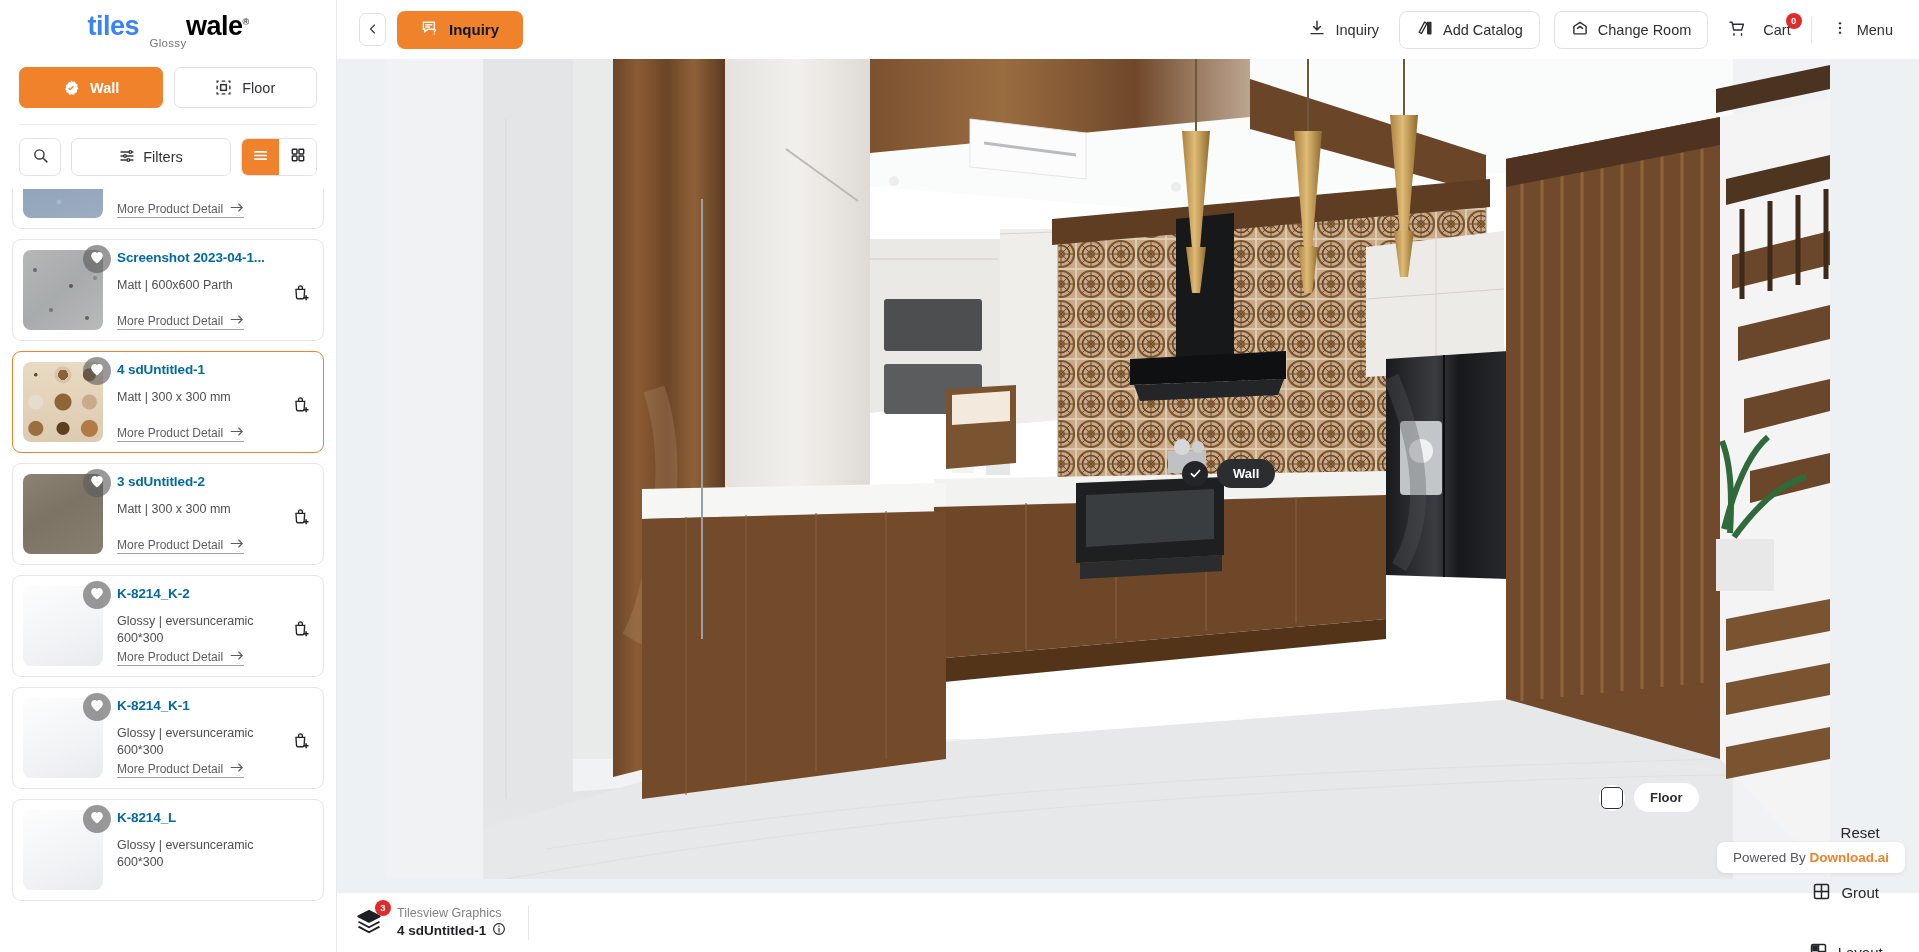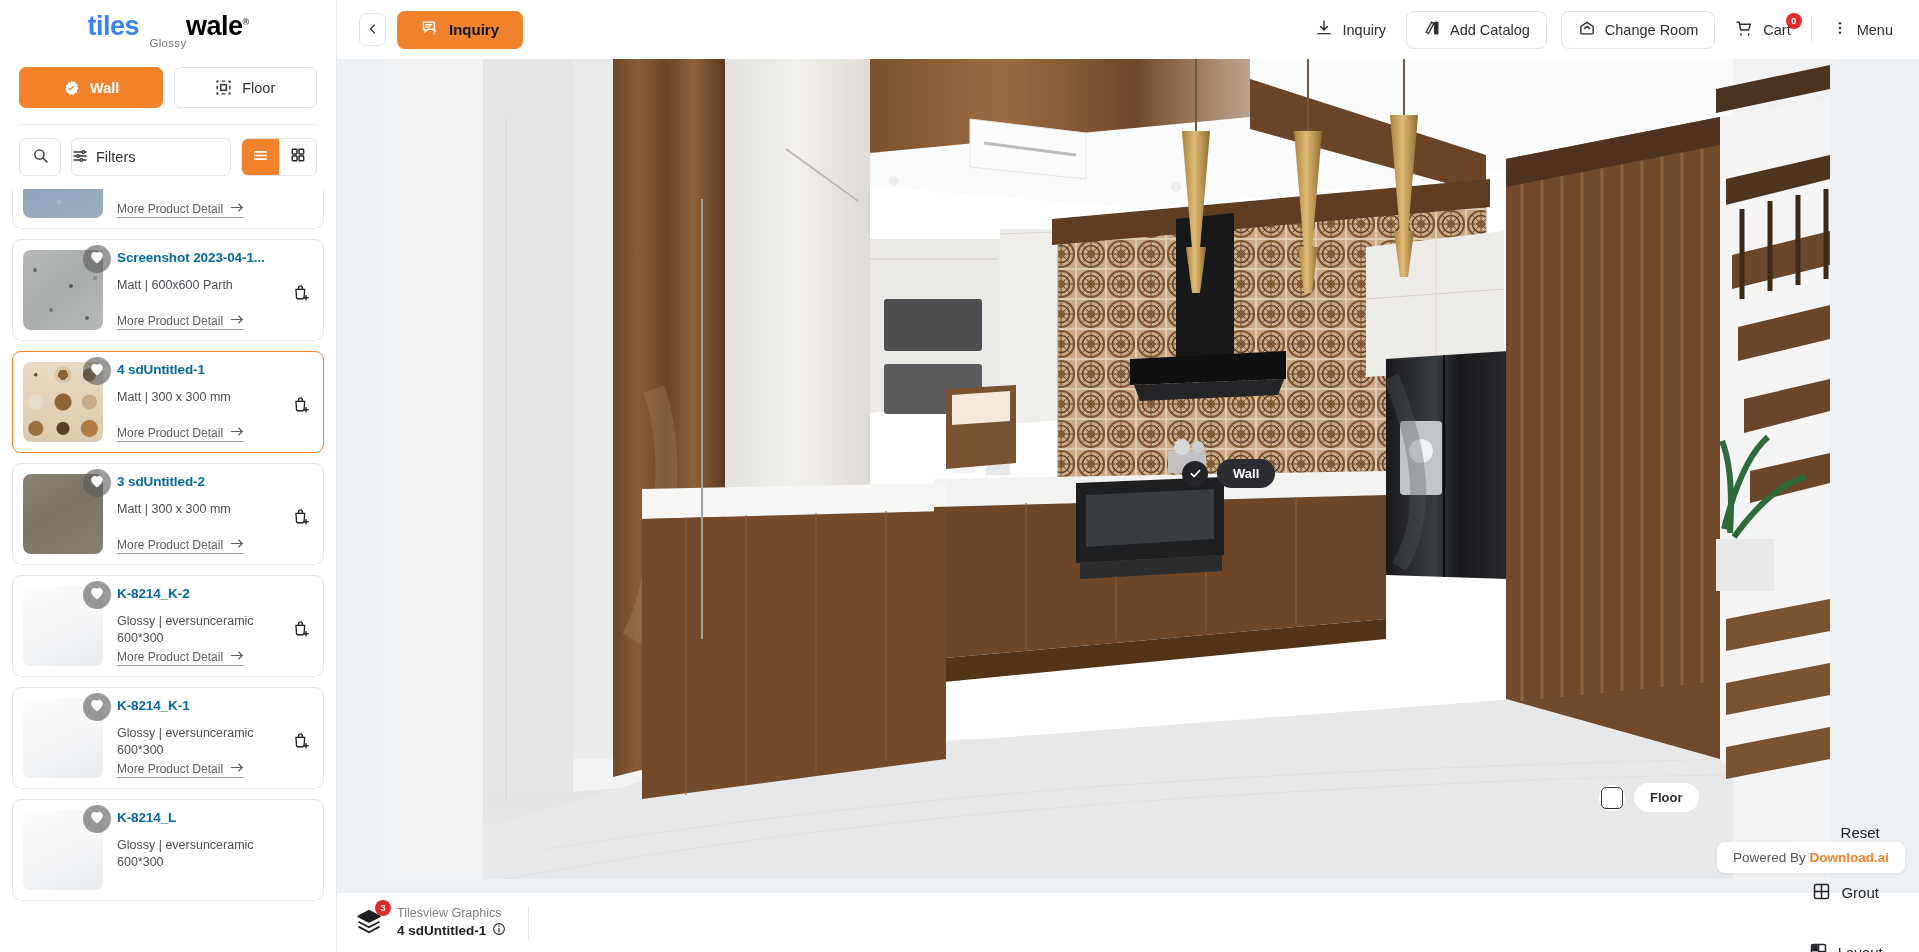--- a/index.html
+++ b/index.html
@@ -35,21 +35,21 @@
 
   .divider { height:1px; background:#e9ebed; margin:16px 19px 0 19px; }
 
   .tools-row { display:flex; gap:10px; padding: 13px 19px 13px 19px; align-items:center; }
   .tool-sq {
     width:42px; height:38px; border:1px solid #e0e2e5; border-radius:7px; background:#fff;
     display:flex; align-items:center; justify-content:center; cursor:pointer;
   }
   .filters-btn {
     flex:1; height:38px; border:1px solid #e0e2e5; border-radius:7px; background:#fff;
-    display:flex; align-items:center; gap:8px;
+    display:flex; align-items:center; justify-content:center; gap:8px;
     font-size:14.5px; color:#313235; cursor:pointer;
   }
   .view-toggle { display:flex; border:1px solid #e0e2e5; border-radius:7px; overflow:hidden; height:38px; }
   .view-btn { width:37px; display:flex; align-items:center; justify-content:center; cursor:pointer; background:#fff; }
   .view-btn.active { background:#f0822b; }
 
   .product-list { flex:1; overflow:hidden; padding: 0 12px; position:relative; }
   .product-card {
     border:1px solid #e4e6e9; border-radius:9px; background:#fff;
     display:flex; padding:10px; margin-bottom:10px; position:relative; cursor:pointer;
@@ -117,21 +117,21 @@
   }
   .top-right { margin-left:auto; display:flex; align-items:center; gap:14px; }
   .tb-plain {
     display:flex; align-items:center; gap:9px; font-size:14.5px; color:#2c2e31;
     padding:0 6px; height:38px; cursor:pointer;
   }
   .tb-box {
     display:flex; align-items:center; gap:9px; font-size:14.5px; color:#2c2e31;
     height:38px; padding:0 16px; border:1px solid #e0e2e5; border-radius:8px; background:#fff; cursor:pointer;
   }
-  .cart-wrap { position:relative; display:flex; align-items:center; gap:9px; font-size:14.5px;
+  .cart-wrap { position:relative; display:flex; align-items:center; gap:16px; font-size:14.5px;
     color:#2c2e31; height:38px; padding:0 6px; cursor:pointer; }
   .cart-badge {
     position:absolute; top:2px; right:-5px; background:#e02b2b; color:#fff; font-size:9.5px;
     width:16px; height:16px; border-radius:50%; display:flex; align-items:center; justify-content:center;
     font-weight:700;
   }
   .vsep { width:1px; height:26px; background:#e2e4e7; }
 
   .stage { flex:1; position:relative; overflow:hidden; display:flex;
     align-items:flex-start; justify-content:center; }

